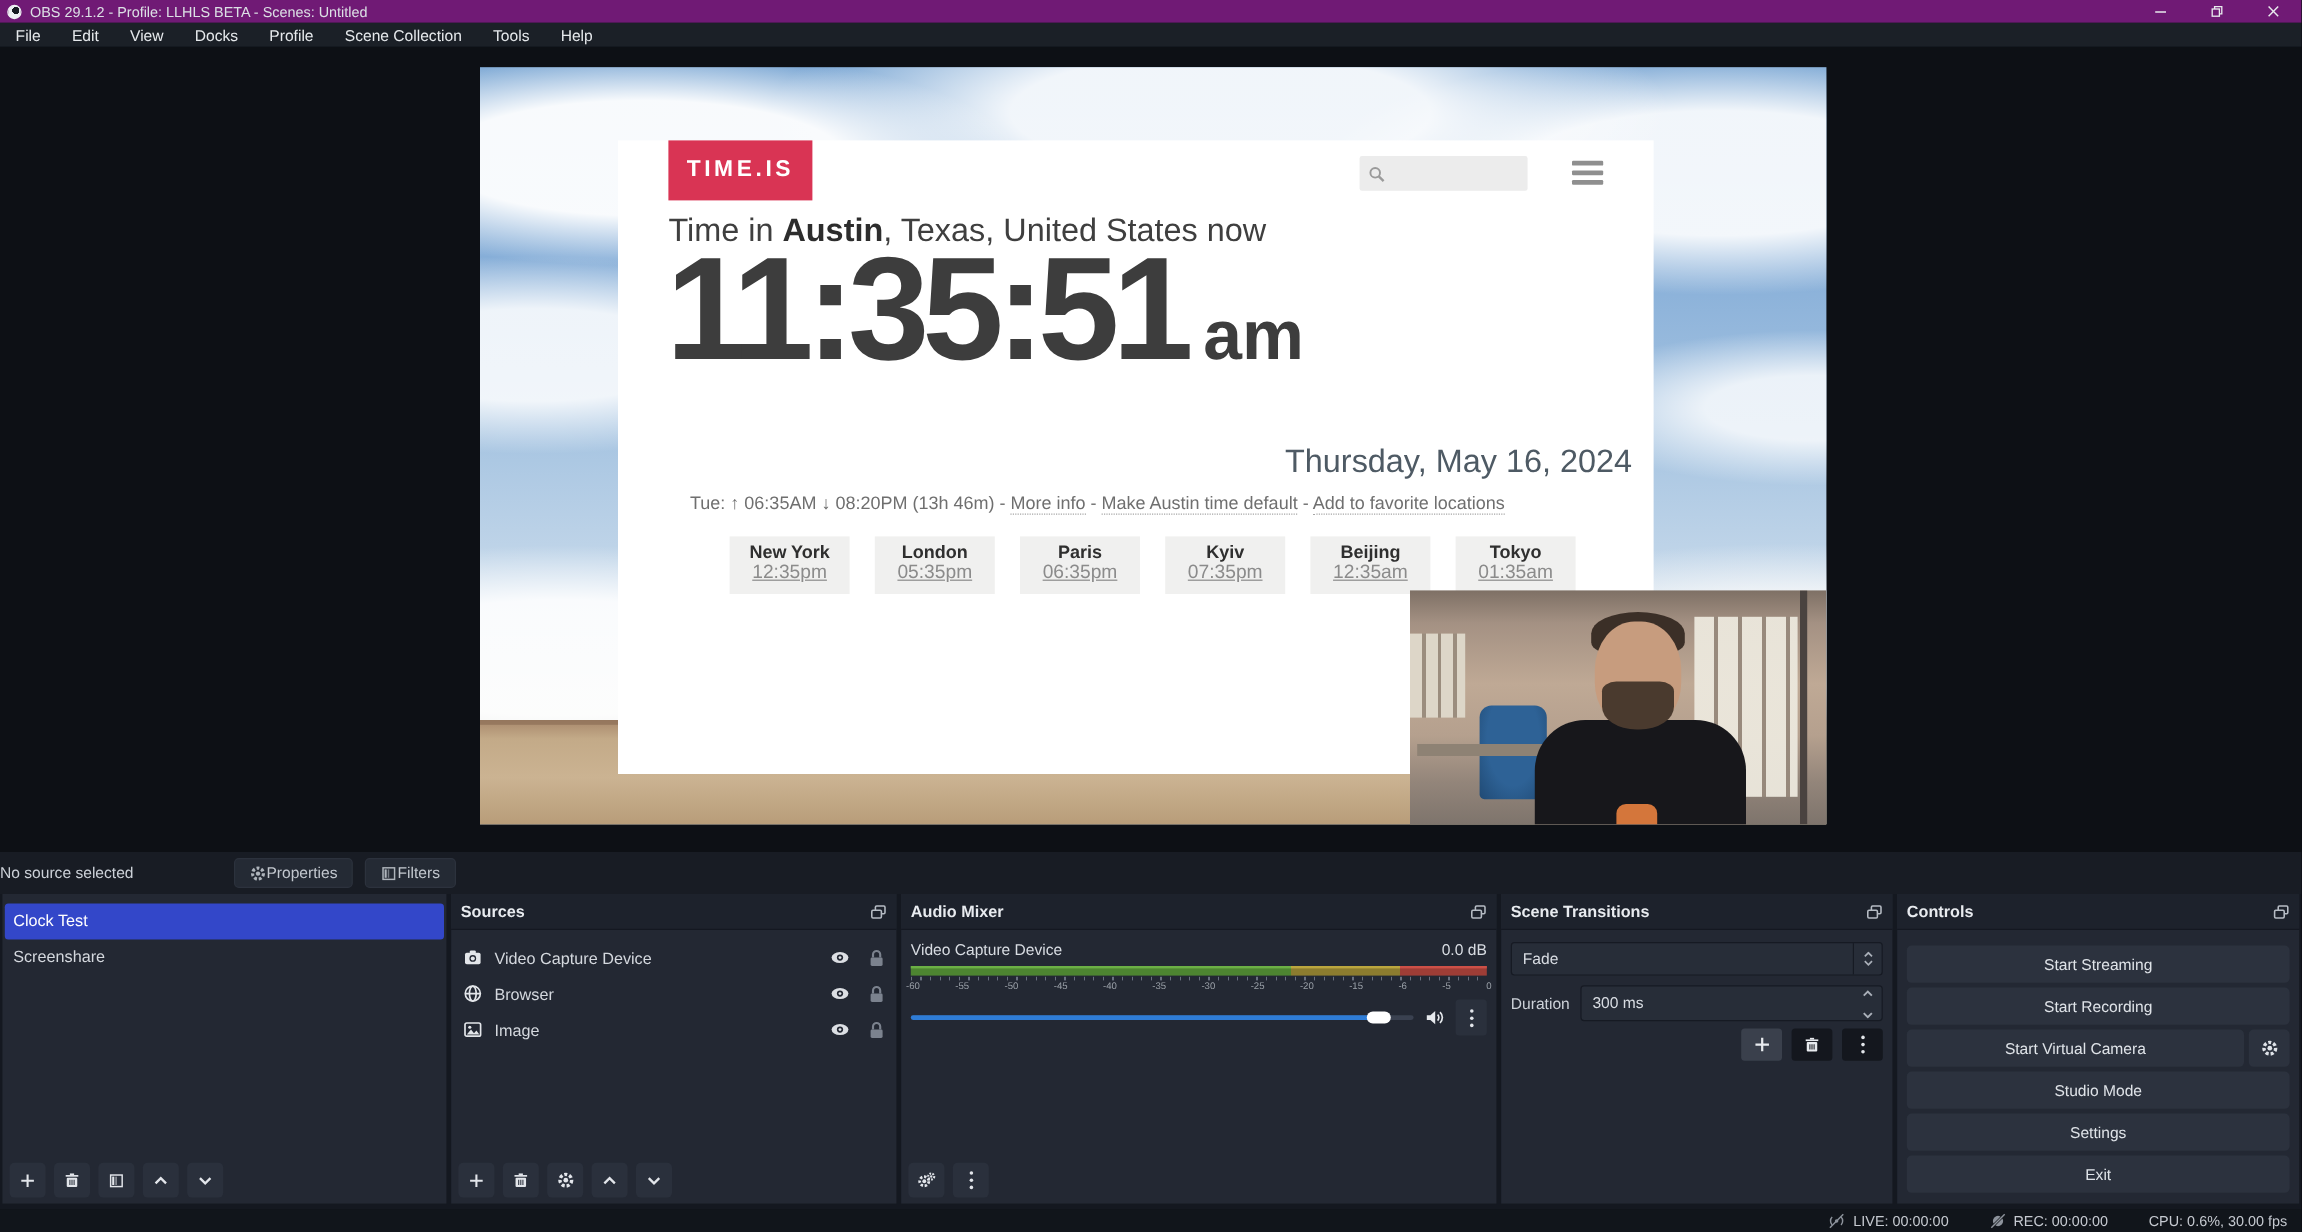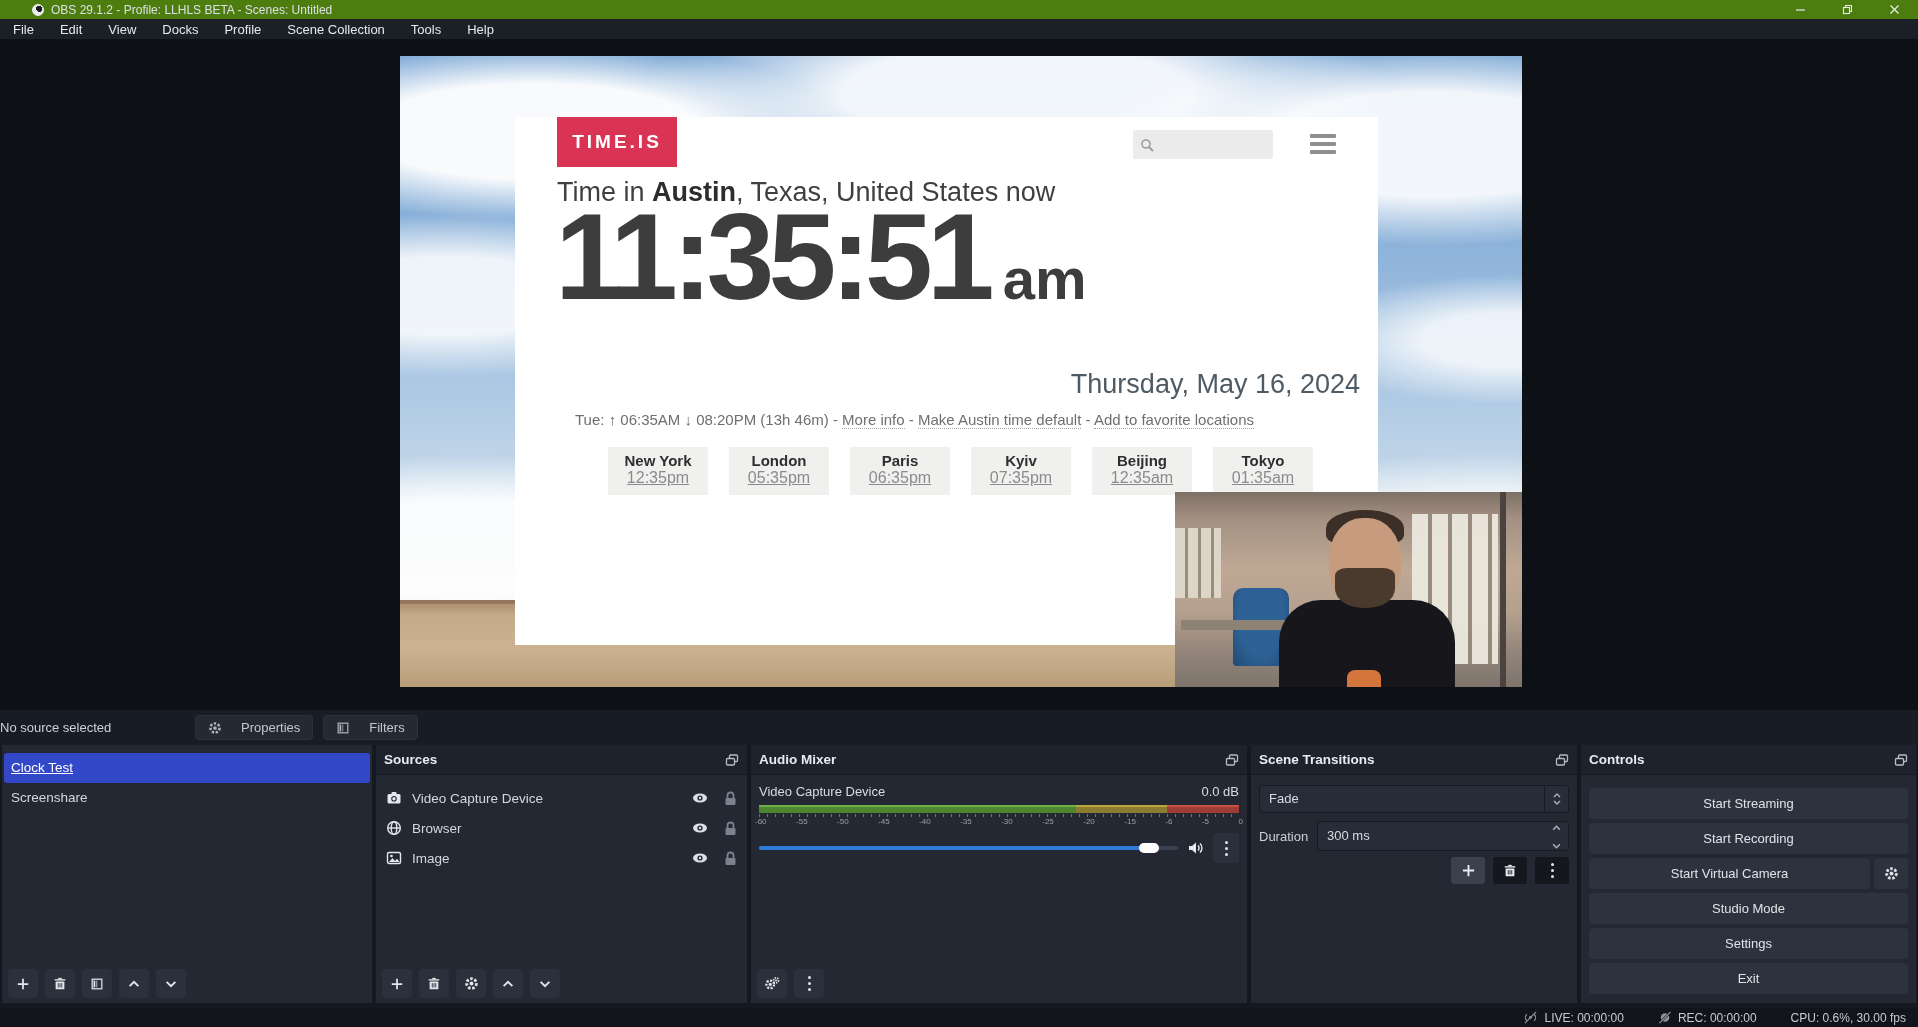--- a/index.html
+++ b/index.html
@@ -2,21 +2,21 @@
 <html><head>
 <meta charset="utf-8">
 <style>
   * { box-sizing: border-box; margin: 0; padding: 0; }
   html,body { width:1918px; height:1027px; overflow:hidden; background:#0d1015;
               font-family:"Liberation Sans", sans-serif; }
   .app { position:relative; width:1918px; height:1027px; background:#0d1015; }
 
   
   .titlebar { position:absolute; left:0; top:0; width:1918px; height:19px;
-    background:#4d7c0f; display:flex; align-items:center; color:#dce0e5; font-size:12px;padding-left:26px; }
+    background:#701a75; display:flex; align-items:center; color:#dce0e5; font-size:12px; }
   .obs-logo { width:12px; height:12px; border-radius:50%; margin:0 7px 0 6px;
     background:radial-gradient(circle at 62% 38%, #171b22 0 3px, #eceff2 3px); border:1.5px solid #eceff2; }
   .win-btns { position:absolute; right:0; top:0; height:19px; display:flex; }
   .win-btn { width:47px; height:19px; display:flex; align-items:center; justify-content:center; color:#e8ebee; }
 
   
   .menubar { position:absolute; left:0; top:19px; width:1918px; height:20px;
     background:#1b2027; display:flex; align-items:center; color:#e6e9ec; font-size:13px; }
   .menu-item { padding:2px 13px; cursor:default; }
 
@@ -75,39 +75,39 @@
   .wc-head { position:absolute; left:58px; top:16px; width:72px; height:88px; background:#c79c7e; border-radius:46% 46% 42% 42%; }
   .wc-hair { position:absolute; left:55px; top:8px; width:78px; height:36px; background:#3b2f27; border-radius:50% 50% 30% 30%; }
   .wc-beard { position:absolute; left:64px; top:66px; width:60px; height:40px; background:#4a3a2e; border-radius:20% 20% 48% 48%; }
   .wc-body { position:absolute; left:8px; top:98px; width:176px; height:92px; background:#17171b; border-radius:42px 42px 0 0; }
   .wc-orange { position:absolute; left:76px; top:168px; width:34px; height:24px; background:#d4763b; border-radius:8px 8px 0 0; }
 
   
   .srcbar { position:absolute; left:0; top:710px; width:1918px; height:35px; background:#181c24;
     display:flex; align-items:center; color:#ccd1d8; font-size:13px; }
   .srcbar-status { width:195px; }
-  .srcbar-btn { display:flex; align-items:center; gap:19px; background:#242a34; border:1px solid #2c323d;
+  .srcbar-btn { display:flex; align-items:center; gap:0; background:#242a34; border:1px solid #2c323d;
     border-radius:4px; padding:4px 12px; margin-right:10px; color:#c2c7ce; cursor:pointer; }
 
   
   .docks { position:absolute; left:0; top:745px; width:1918px; height:263px; background:#141820; }
   .panel { position:absolute; top:0; height:258px; background:#232833; }
   .panel-header { height:30px; background:#1d222c; border-bottom:1px solid #141821;
     display:flex; align-items:center; font-weight:bold; font-size:13.5px; color:#e8ebef; padding:0 8px; position:relative; }
   .popup-ic { position:absolute; right:8px; top:8px; color:#b6bcc4; }
 
   .p-scenes { left:2px; width:370px; }
   .p-sources { left:376px; width:371px; }
   .p-mixer { left:751px; width:496px; }
   .p-trans { left:1251px; width:326px; }
   .p-controls { left:1581px; width:335px; }
 
   .scene-list { padding-top:8px; }
   .scene-item { height:30px; line-height:30px; padding-left:9px; font-size:13.5px; color:#d4d8de; cursor:pointer; }
-  .scene-item.selected { background:#3347c9; color:#fff; margin:0 2px; border-radius:3px; padding-left:7px;text-decoration:underline; }
+  .scene-item.selected { background:#3347c9; color:#fff; margin:0 2px; border-radius:3px; padding-left:7px; }
 
   .source-row { height:30px; display:flex; align-items:center; font-size:13.5px; color:#d4d8de; padding:0 10px; cursor:pointer; }
   .source-row:first-child { margin-top:8px; }
   .source-row .s-icon { width:17px; margin-right:9px; color:#e3e6ea; display:flex; }
   .source-row .s-label { flex:1; }
   .row-eye { color:#dcdfe4; margin-right:16px; display:flex; cursor:pointer; }
   .row-lock { color:#7b828e; display:flex; cursor:pointer; }
 
   .dock-toolbar { position:absolute; left:6px; bottom:5px; display:flex; gap:7px; }
   .tb-btn { width:30px; height:29px; background:#2a303c; border-radius:4px; color:#e2e5ea;

